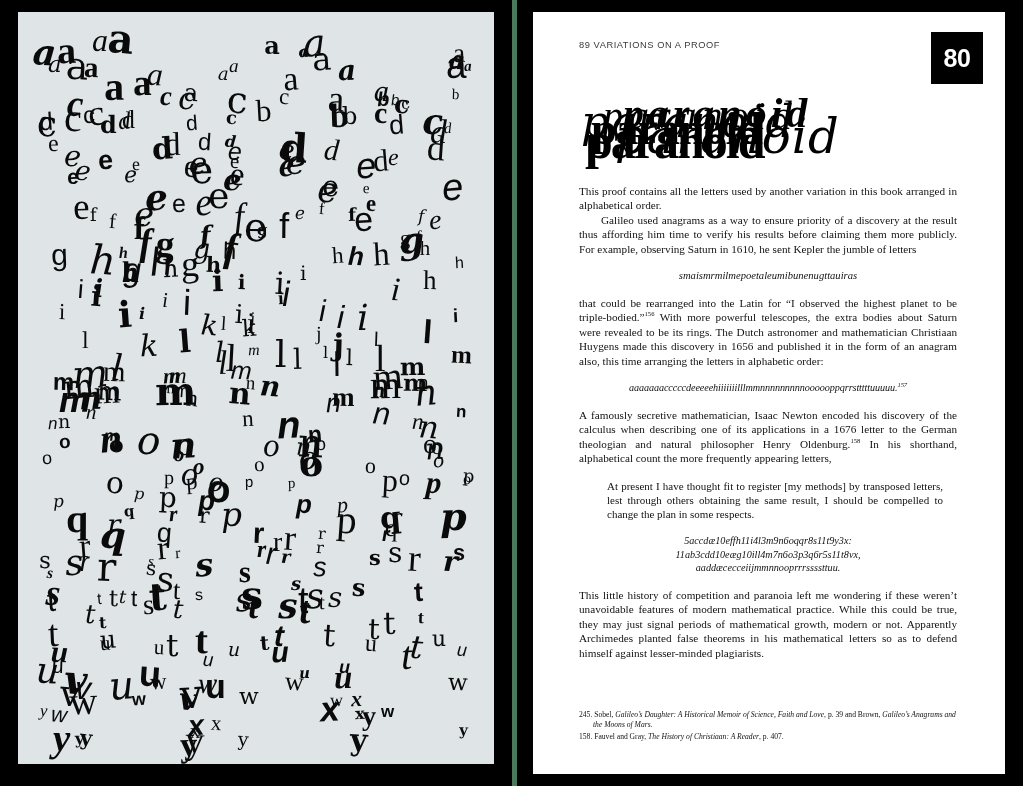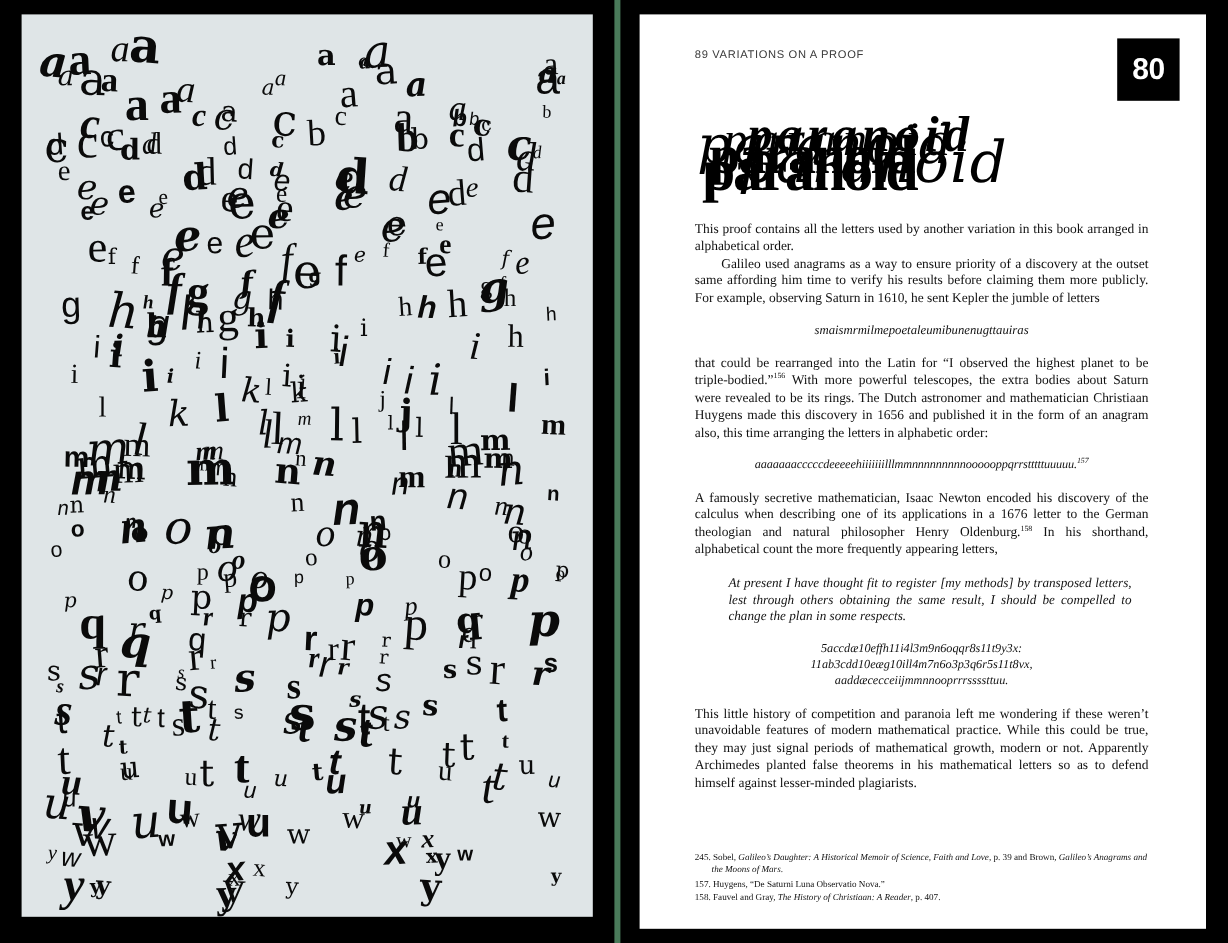--- a/index.html
+++ b/index.html
@@ -119,21 +119,20 @@
   }
   .anagram.tight { font-size: 10.2px; letter-spacing: -0.1px; }
   sup { font-size: 6.6px; vertical-align: super; line-height: 0; }
   .quote {
     margin: 0 0 0 28px;
     width: 336px;
     font-size: 11px;
     line-height: 14.2px;
     text-align: justify;
     color: #111;
-    font-style: italic;
   }
   .cipher {
     margin: 0;
     font-size: 10.2px;
     line-height: 13.6px;
     font-style: italic;
     text-align: center;
     color: #111;
   }
 
@@ -557,21 +556,21 @@
         <div class="tw f-serif bd" style="left: 12px; top: 16px; font-size: 46px; letter-spacing: -1px;">paranoid</div>
         <div class="tw f-serif it" style="left: 24px; top: 6px; font-size: 40px; letter-spacing: 6px;">paranoid</div>
         <div class="tw f-serif2 it" style="left: 36px; top: 22px; font-size: 48px; letter-spacing: 1px;">paranoid</div>
         <div class="tw f-serif bd" style="left: 6px; top: 26px; font-size: 50px; letter-spacing: -2px;">paranoid</div>
         <div class="tw f-serif it bd" style="left: 44px; top: 2px; font-size: 42px; letter-spacing: 4px;">paranoid</div>
       </div>
 
     <div id="col">
 
       <p class="body">This proof contains all the letters used by another variation in this book arranged in alphabetical order.</p>
-      <p class="body indent">Galileo used anagrams as a way to ensure priority of a discovery at the outset same affording him time to verify his results before claiming them more publicly. For example, observing Saturn in 1610, he sent Kepler the jumble of letters</p>
+      <p class="body indent">Galileo used anagrams as a way to ensure priority of a discovery at the result thus affording him time to verify his results before claiming them more publicly. For example, observing Saturn in 1610, he sent Kepler the jumble of letters</p>
       <div class="gap-m"></div>
       <p class="anagram">smaismrmilmepoetaleumibunenugttauiras</p>
       <div class="gap-m"></div>
       <p class="body"><span>that could be rearranged into the Latin for “I observed the highest planet to be triple-bodied.”</span><sup>156</sup><span> With more powerful telescopes, the extra bodies about Saturn were revealed to be its rings. The Dutch astronomer and mathematician Christiaan Huygens made this discovery in 1656 and published it in the form of an anagram also, this time arranging the letters in alphabetic order:</span></p>
       <div class="gap-m"></div>
       <p class="anagram tight"><span>aaaaaaaccccсdeeeeehiiiiiiilllmmnnnnnnnnnoooooppqrrstttttuuuuu.</span><sup>157</sup></p>
       <div class="gap-m"></div>
       <p class="body"><span>A famously secretive mathematician, Isaac Newton encoded his discovery of the calculus when describing one of its applications in a 1676 letter to the German theologian and natural philosopher Henry Oldenburg.</span><sup>158</sup><span> In his shorthand, alphabetical count the more frequently appearing letters,</span></p>
       <div class="gap-m"></div>
       <p class="quote">At present I have thought fit to register [my methods] by transposed letters, lest through others obtaining the same result, I should be compelled to change the plan in some respects.</p>
@@ -579,18 +578,17 @@
       <p class="cipher">5accdæ10effh11i4l3m9n6oqqr8s11t9y3x:</p>
       <p class="cipher">11ab3cdd10eæg10ill4m7n6o3p3q6r5s11t8vx,</p>
       <p class="cipher">aaddæcecceiijmmnnooprrrssssttuu.</p>
       <div class="gap-m"></div>
       <p class="body">This little history of competition and paranoia left me wondering if these weren’t unavoidable features of modern mathematical practice. While this could be true, they may just signal periods of mathematical growth, modern or not. Apparently Archimedes planted false theorems in his mathematical letters so as to defend himself against lesser-minded plagiarists.</p>
 
     </div>
 
     <div id="footnotes">
         <p class="fn"><span>245.</span><span> Sobel, </span><i>Galileo’s Daughter: A Historical Memoir of Science, Faith and Love</i><span>, p. 39 and  Brown, </span><i>Galileo’s Anagrams and the Moons of Mars</i><span>.</span></p>
-        <p class="fn"><span>157.</span><span> Huygens, “De Saturni Luna Observatio Nova.”</span></p>
         <p class="fn"><span>158.</span><span> Fauvel and Gray, </span><i>The History of Christiaan: A Reader</i><span>, p. 407.</span></p>
       </div>
 
   </div>
 </div>
 
 </body></html>

